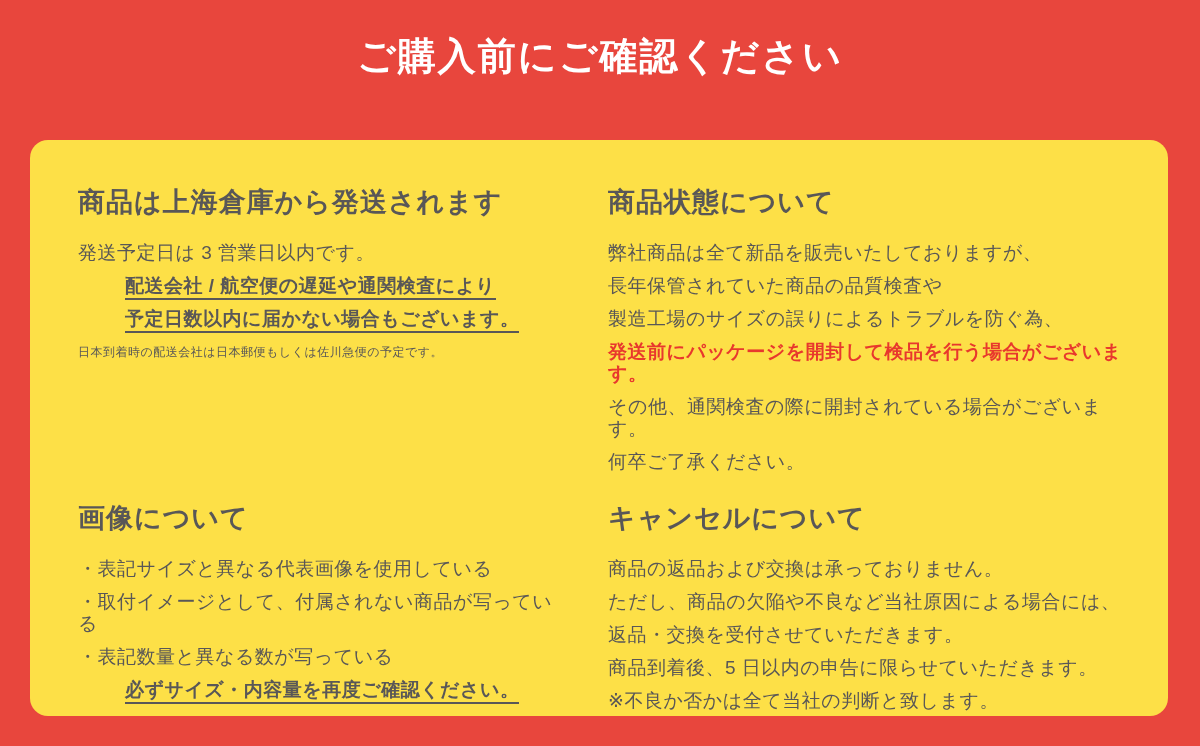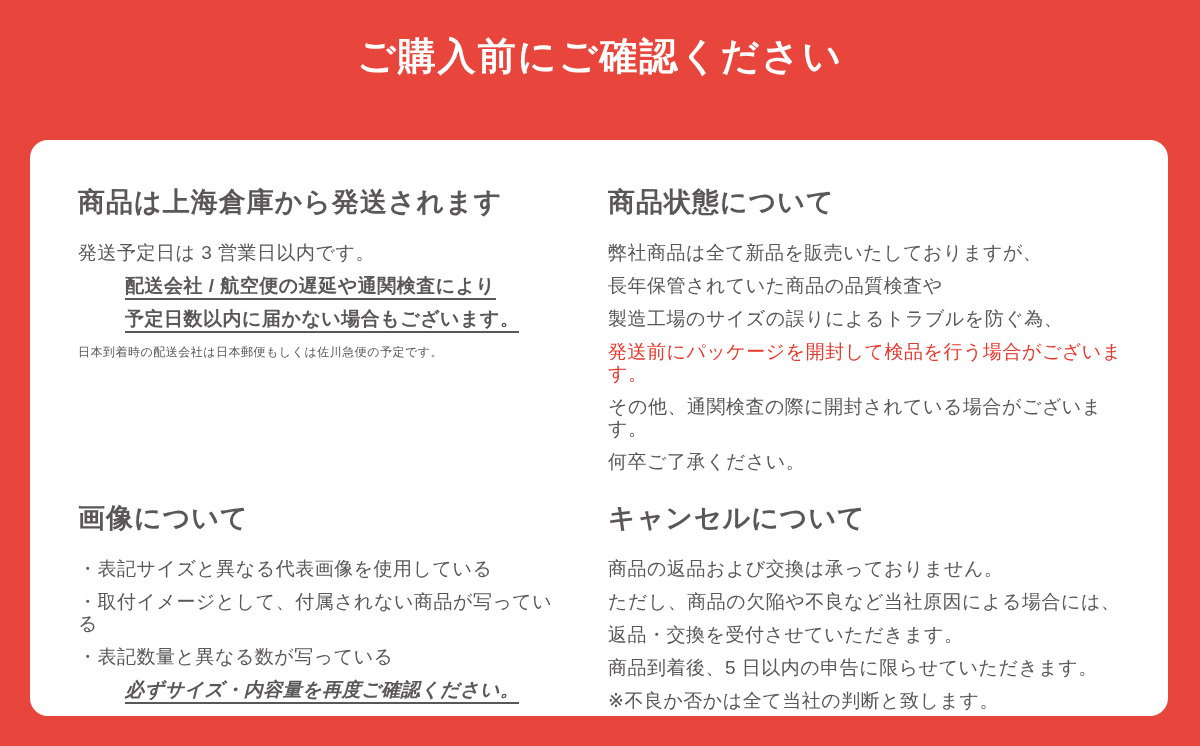--- a/index.html
+++ b/index.html
@@ -23,21 +23,21 @@
     font-weight: bold;
     letter-spacing: 2px;
     margin: 0;
   }
   .card {
     position: absolute;
     left: 30px;
     right: 32px;
     top: 140px;
     bottom: 30px;
-    background: #ffffff;
+    background: #fde047;
     border-radius: 18px;
     box-sizing: border-box;
     padding: 44px 40px 30px 48px;
   }
   .columns {
     display: grid;
     grid-template-columns: 482px 1fr;
     column-gap: 48px;
     row-gap: 16px;
     color: #595757;
@@ -50,27 +50,27 @@
     line-height: 36px;
     color: #595757;
   }
   .section p {
     font-size: 19px;
     line-height: 22px;
     letter-spacing: 0.5px;
     margin: 0 0 11px 0;
   }
   .section p.small { font-size: 12px; }
-  .section p.gap { margin-top: 10px; font-style: italic; }
+  .section p.gap { margin-top: 10px; }
   .section p.bold, .u-span { font-weight: bold; margin-left: 47px; }
   .u-span {
     border-bottom: 2px solid currentColor;
     padding-bottom: 2px;
   }
-  .section p.alert { color: #e8382d; font-weight: normal; }
+  .section p.alert { color: #e8382d; font-weight: bold; }
 </style>
 </head>
 <body>
 
 <div class="header">
   <h1 class="page-title">ご購入前にご確認ください</h1>
 </div>
 
 <div class="card">
   <div class="columns">

